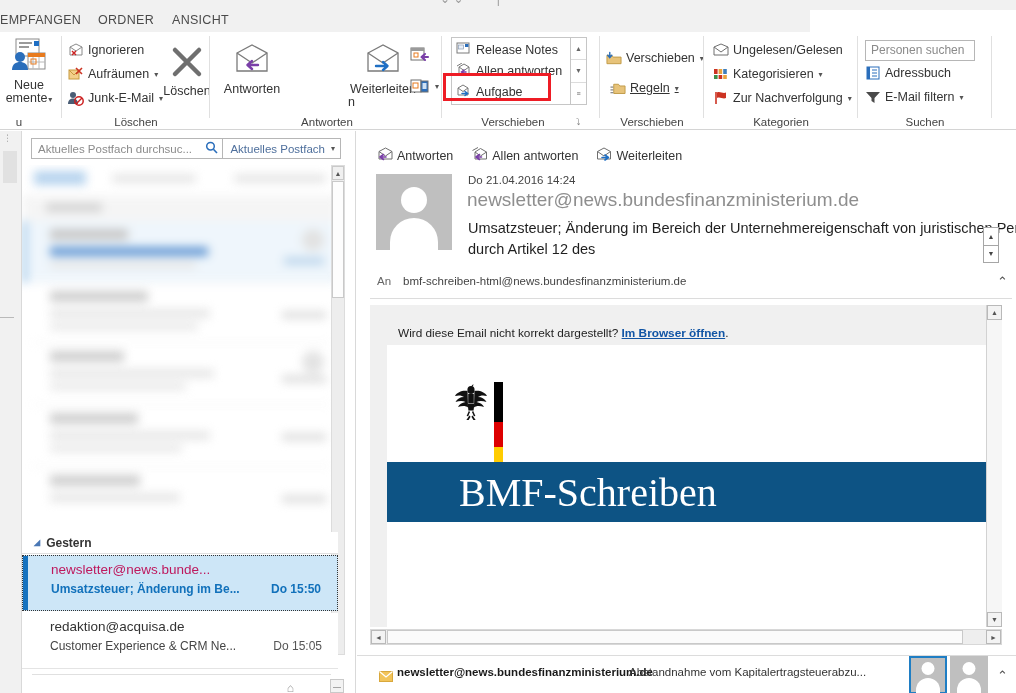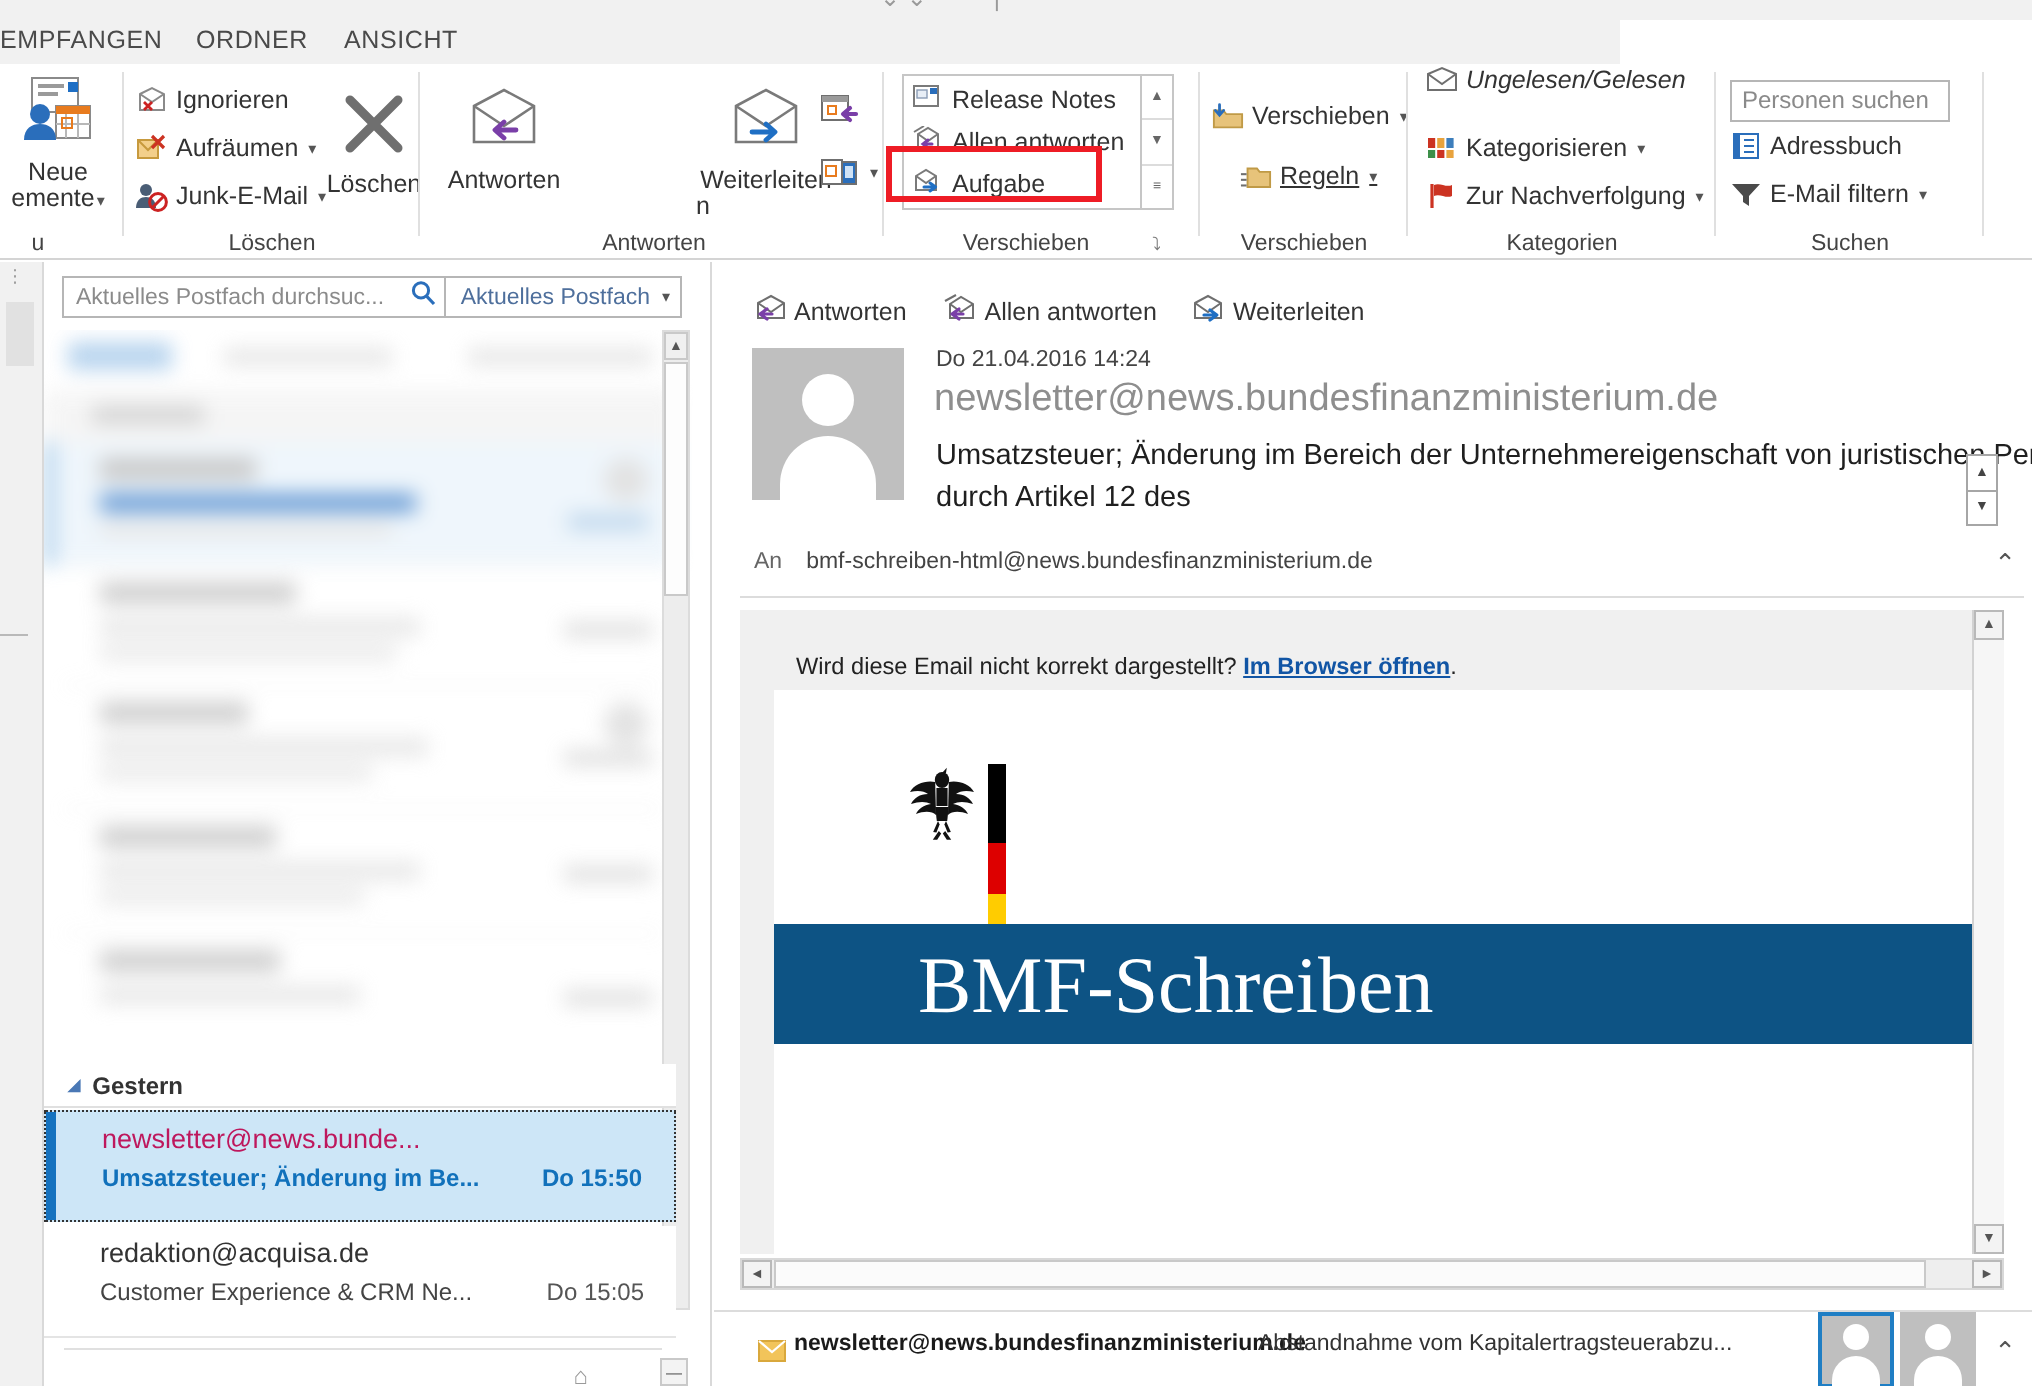--- a/index.html
+++ b/index.html
@@ -545,40 +545,40 @@
       <div class="smbtn" style="left:6px;top:18px;">
         <span class="si">
           <svg width="17" height="15" viewBox="0 0 17 15">
             <path d="M1 4 h5 l1.6 2 H16 v7 H1 Z" fill="#e7c37a" stroke="#c09a46"></path>
             <path d="M4 1 v5 M1.8 4 L4 6.5 L6.2 4" stroke="#2a6ebb" stroke-width="1.5" fill="none" stroke-linecap="round"></path>
           </svg>
         </span>
         <span>Verschieben</span>
         <span class="caret">▾</span>
       </div>
-      <div class="smbtn" style="left:20px;top:48px;text-decoration:underline;">
+      <div class="smbtn" style="left:10px;top:48px;text-decoration:underline;">
         <span class="si">
           <svg width="17" height="15" viewBox="0 0 17 15">
             <path d="M4 3 h5 l1.4 1.8 H16 v8 H4 Z" fill="#e7c37a" stroke="#c09a46"></path>
             <g stroke="#6f6f6f" stroke-width="1.1">
                 <line x1="0.5" y1="6" x2="3.5" y2="6"></line>
                 <line x1="0.5" y1="9" x2="3.5" y2="9"></line>
                 <line x1="0.5" y1="12" x2="3.5" y2="12"></line>
               </g>
           </svg>
         </span>
         <span>Regeln</span>
         <span class="caret">▾</span>
       </div>
       <div class="glabel">Verschieben</div>
       <div class="gsep"></div>
     </div>
 
     <div class="grp" style="left:704px;width:154px;">
-      <div class="smbtn" style="left:9px;top:0;font-style:italic;">
+      <div class="smbtn" style="left:9px;top:10px;">
         <span class="si">
           <svg width="16" height="14" viewBox="0 0 16 14">
             <path d="M1 4 L8 1 L15 4 L15 12 L1 12 Z" fill="#fff" stroke="#6f6f6f"></path>
             <path d="M1 4 L8 9 L15 4" fill="none" stroke="#6f6f6f"></path>
           </svg>
         </span>
         <span>Ungelesen/Gelesen</span>
       </div>
       <div class="smbtn" style="left:9px;top:34px;">
         <span class="si">

